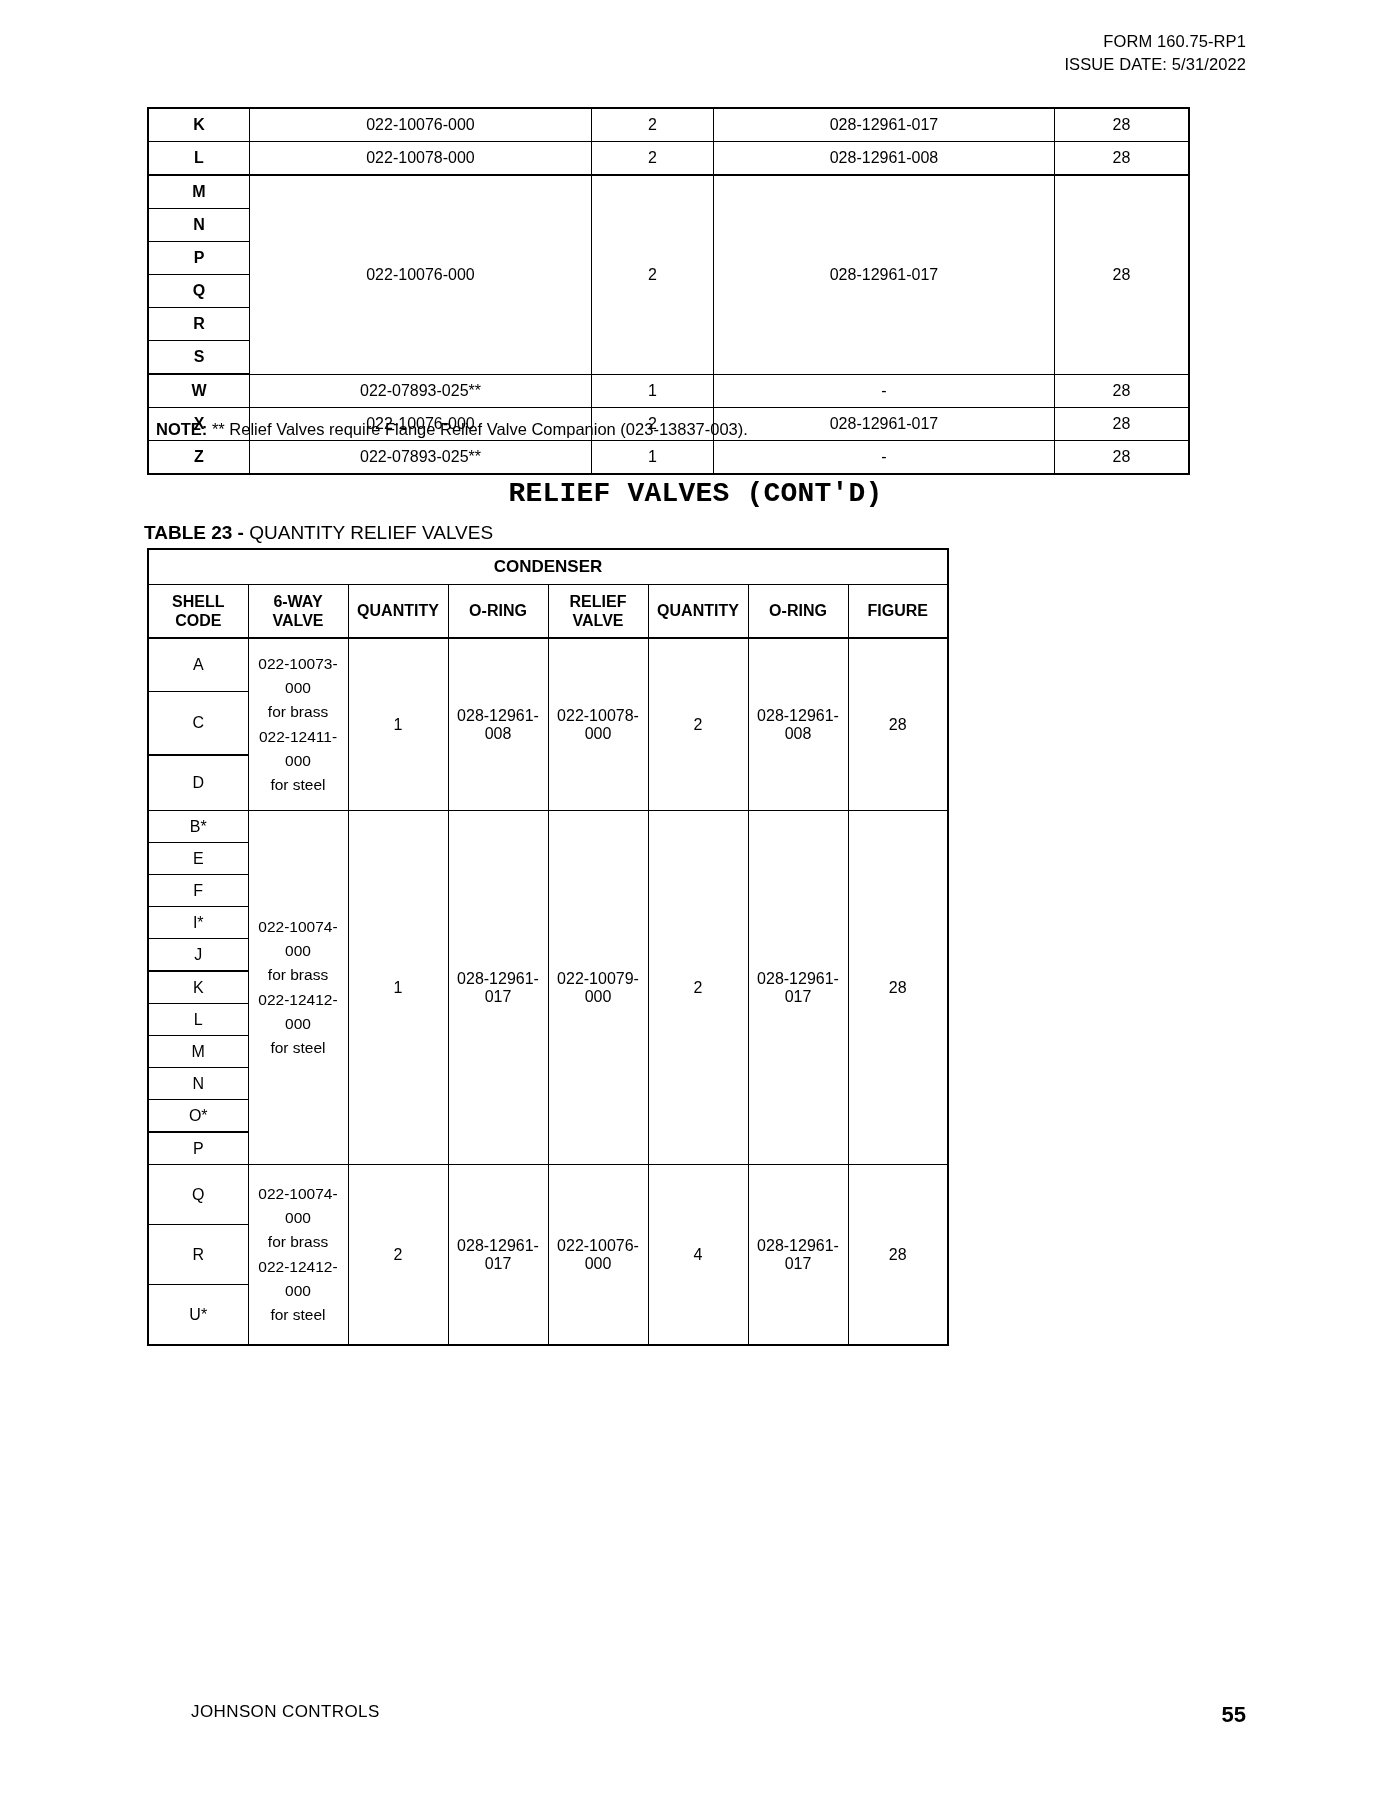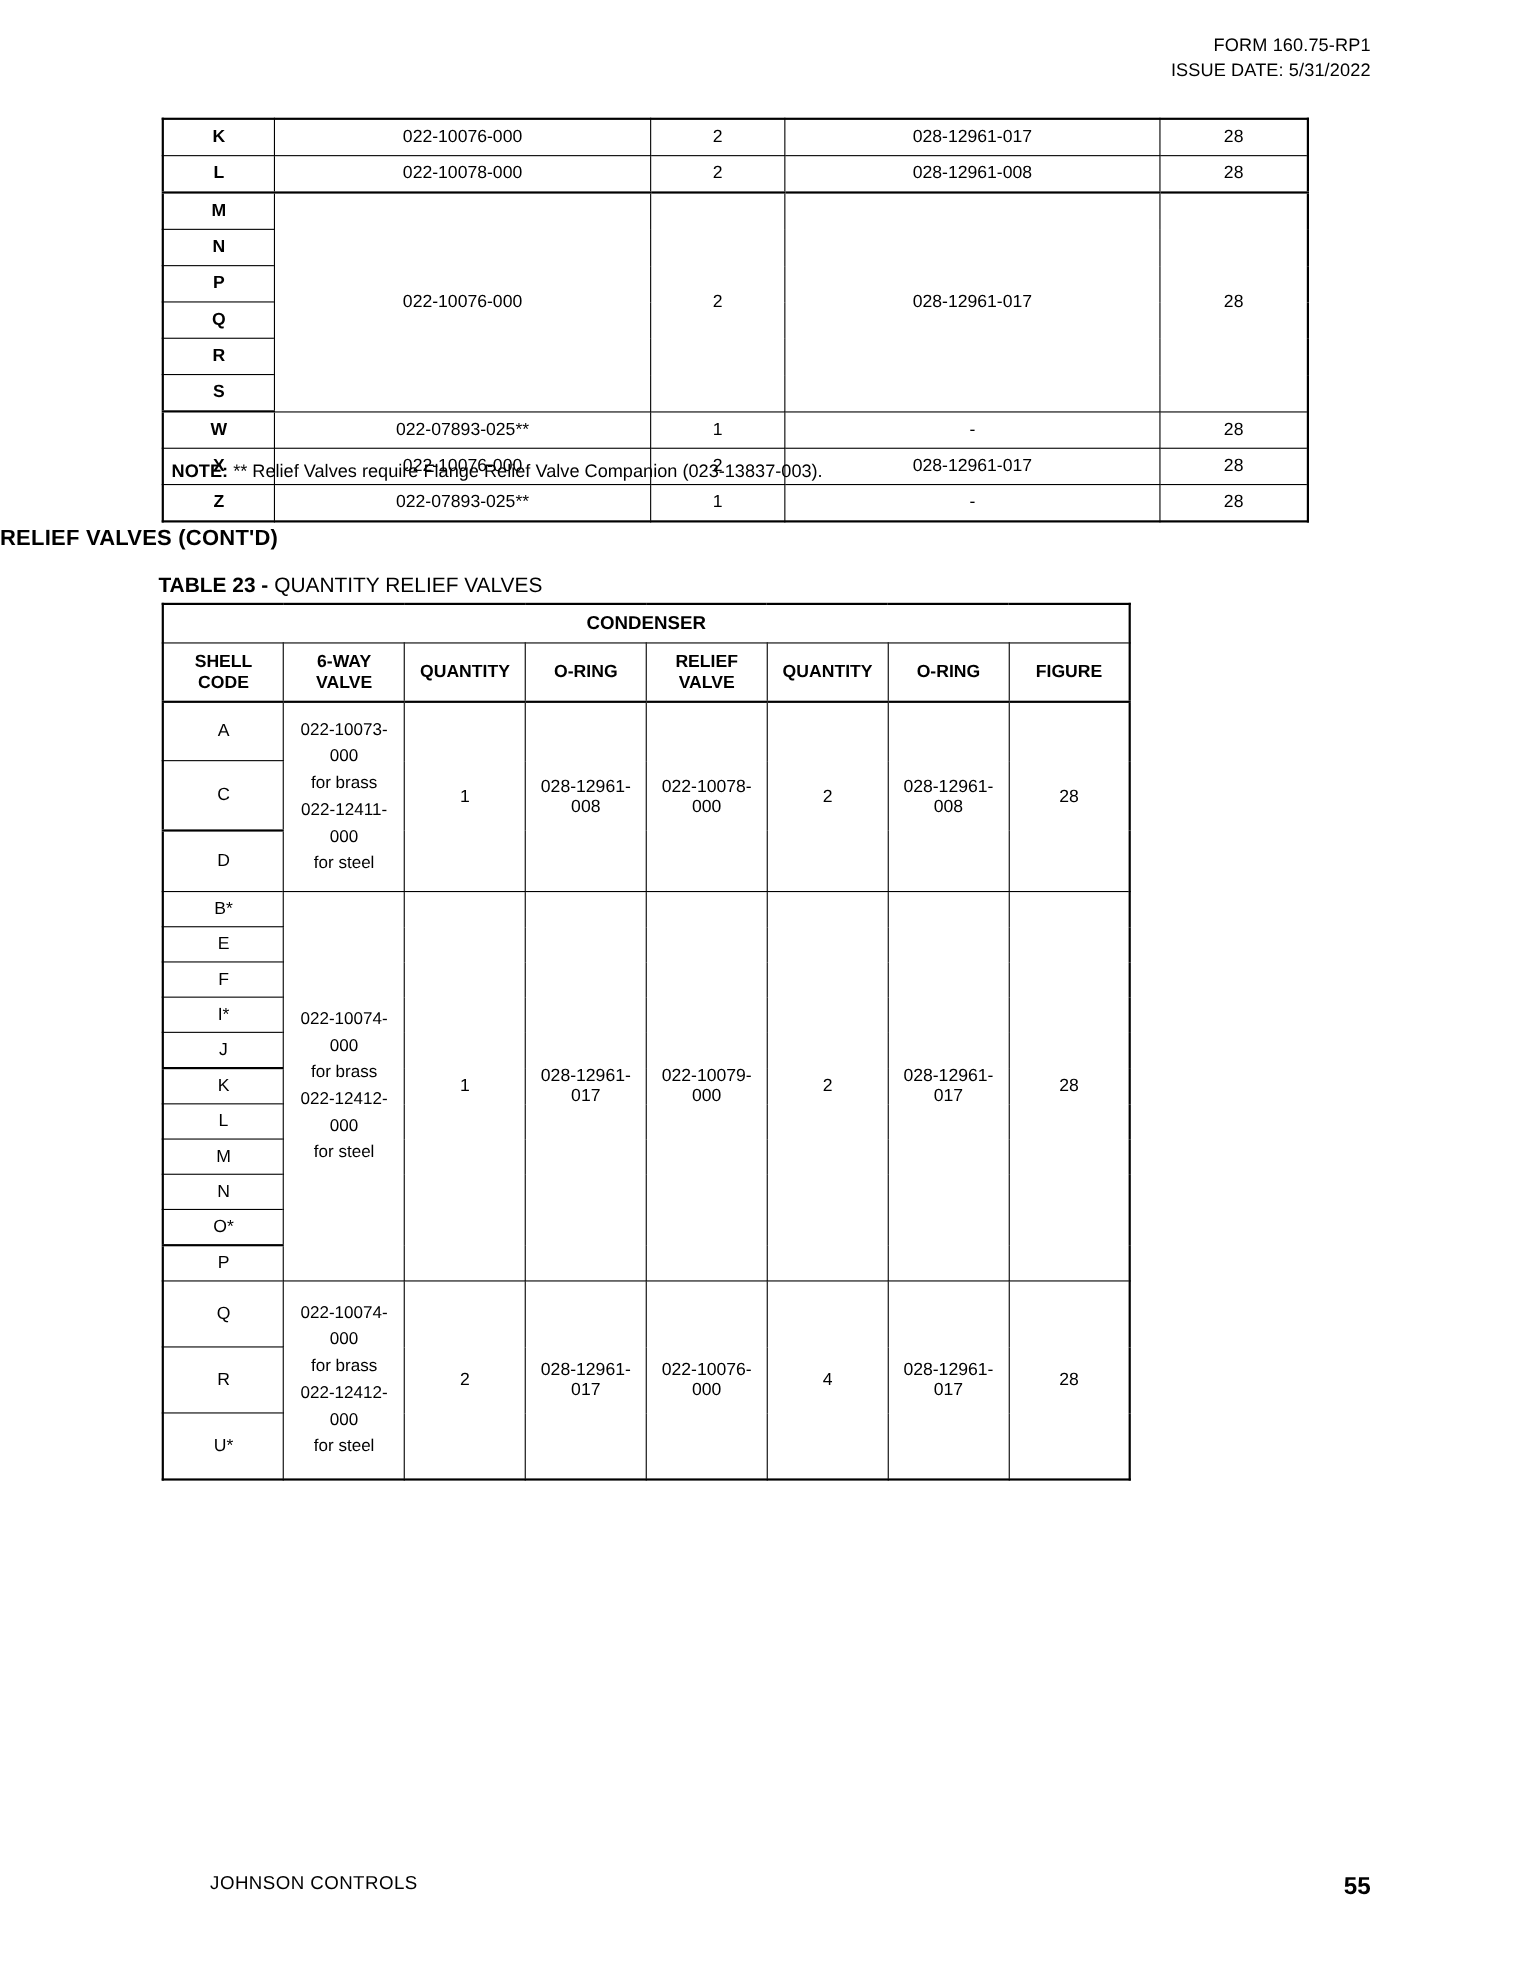--- a/index.html
+++ b/index.html
@@ -83,44 +83,46 @@
     font-size: 16.5px;
   }
   .note b { font-weight: bold; }
 
   
   .section-title {
     position: absolute;
     left: 0;
     right: 0;
     top: 478px;
-    font-size: 20px;
+    text-align: center;
+    font-size: 28px;
     font-weight: bold;
     letter-spacing: 0.2px;
+    font-family: Liberation Mono, monospace;
   }
 
   
   .table-caption {
     position: absolute;
     left: 144px;
     top: 522px;
     font-size: 19px;
   }
   .table-caption .cap-strong { font-weight: bold; }
   .table-caption .cap-rest { font-weight: normal; }
 
   
   .main-table-wrap {
     position: absolute;
     left: 147px;
     top: 548px;
     width: 995px;
   }
   table.main-table {
-    width: 881px;
+    width: 802px;
     border: 2px solid #000;
     font-size: 16px;
   }
   table.main-table td, table.main-table th {
     border: 1px solid #000;
   }
   table.main-table th.banner {
     font-weight: bold;
     font-size: 17px;
     height: 30px;

